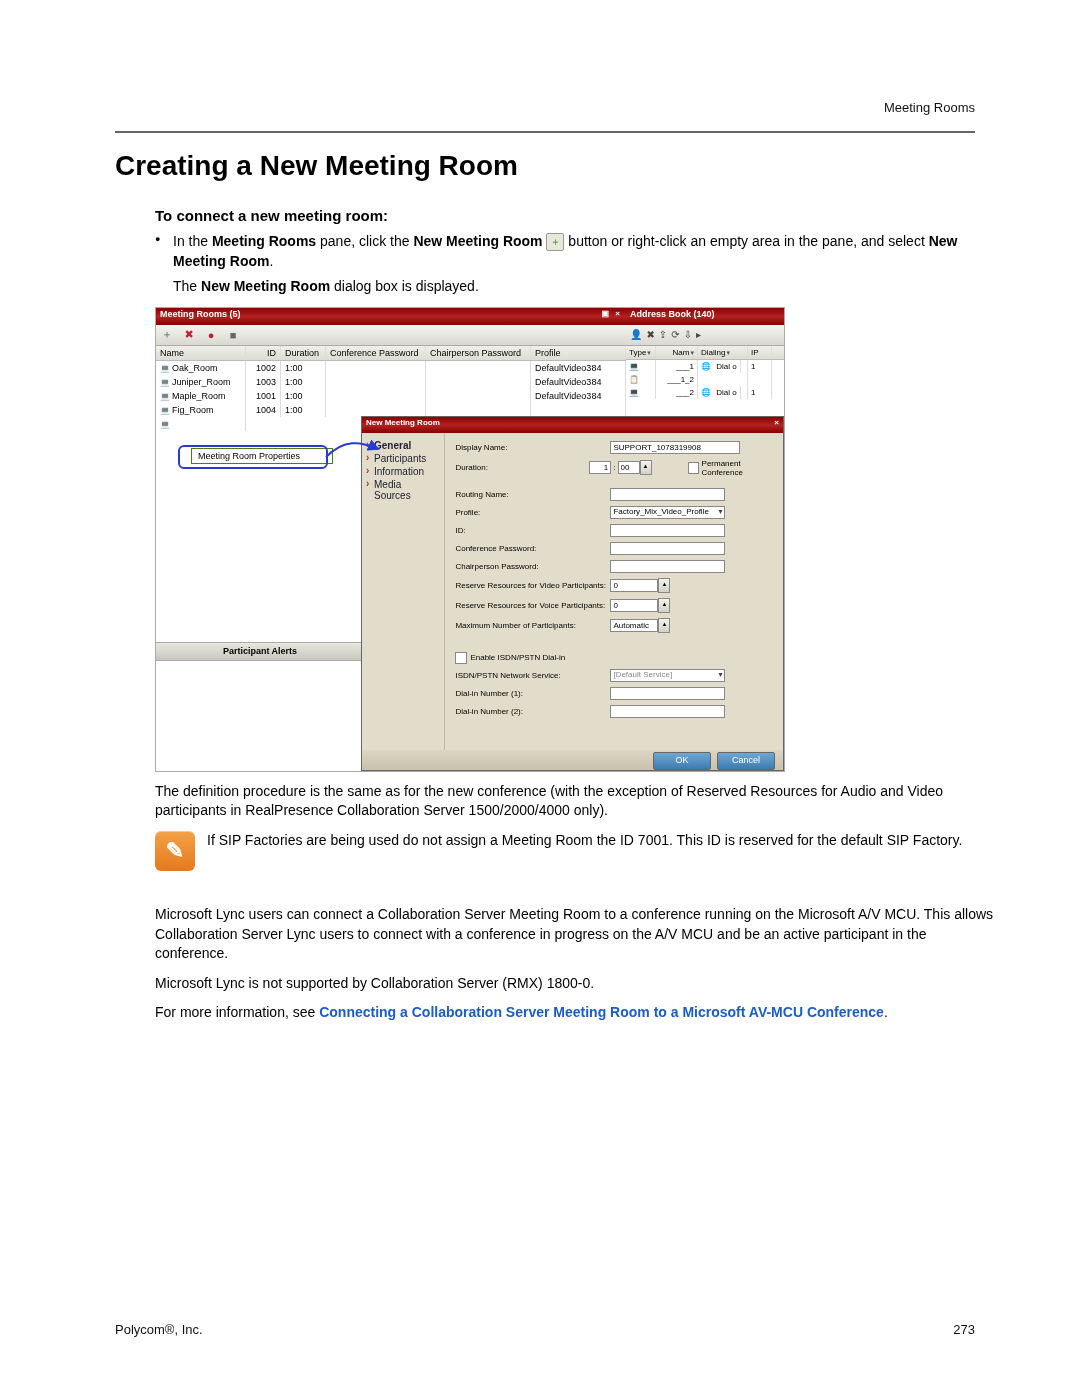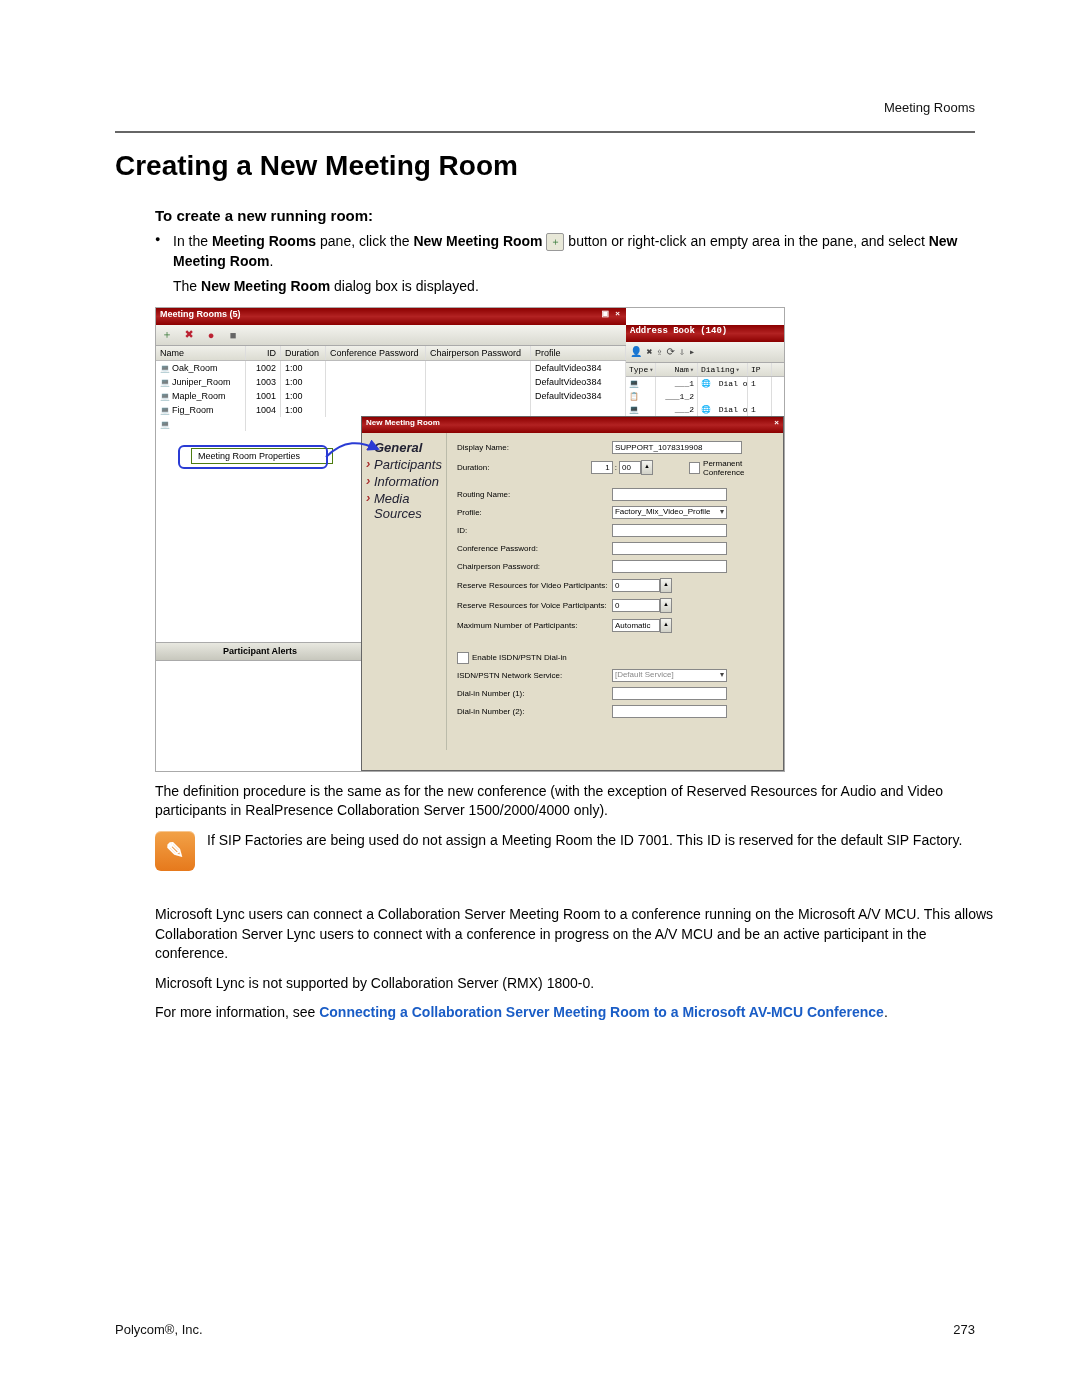--- a/index.html
+++ b/index.html
@@ -175,24 +175,23 @@
     border-top: 1px solid #aaa;
     border-bottom: 1px solid #aaa;
     font-size: 9px;
     font-weight: bold;
     text-align: center;
     line-height: 17px;
     color: #000;
   }
   .ab-pane {
     position: absolute;
-    right: 0; top: 17px;
+    right: 0; top: 0;
     width: 158px; height: 126px;
     overflow: hidden;
-    font-family: Liberation Mono, monospace;
   }
   .ab-titlebar {
     height: 15px;
     background: linear-gradient(to bottom,#8b0000,#b22222,#8b0000);
     color: #fff;
     font-size: 9px;
     font-weight: bold;
     padding: 1px 4px;
   }
   .ab-toolbar {
@@ -221,24 +220,23 @@
     background: linear-gradient(to bottom,#8b0000,#b22222,#8b0000);
     color:#fff;
     font-size: 8px; font-weight: bold;
     padding: 1px 4px;
     display:flex; justify-content:space-between;
   }
   .dlg-body { display:flex; height: calc(100% - 14px - 22px); }
   .dlg-nav {
     width: 85px;
     padding: 6px 4px;
-    font-size: 13px;
+    font-size: 10px;
     color: #223;
     border-right: 1px solid #bba;
-    font-style: italic;
   }
   .dlg-nav .ni { padding: 1px 0 1px 8px; position:relative; }
   .dlg-nav .ni::before { content:"›"; position:absolute; left:0; top:0; color:#a33; font-weight:bold; }
   .dlg-nav .ni.sel { font-weight: bold; }
   .dlg-form {
     flex: 1;
     padding: 8px 10px;
     font-size: 8px;
     color: #000;
   }
@@ -321,21 +319,21 @@
 </style>
 </head>
 <body>
 
 <div class="page">
   <div class="header-right">Meeting Rooms</div>
   <hr class="hr-top">
 
   <h1 class="main-title">Creating a New Meeting Room</h1>
 
-  <h3 class="sub-title">To create a new running room:</h3>
+  <h3 class="sub-title">To connect a new meeting room:</h3>
 
   <ul class="bullet">
     <li>
       <span>In the </span><b>Meeting Rooms</b><span> pane, click the </span><b>New Meeting Room</b>
       <span class="inline-icon">＋</span>
       <span> button or right-click an empty area in the pane, and select </span><b>New Meeting Room</b><span>.</span>
     </li>
   </ul>
   <div class="para" style="margin-left:58px;">
     <span>The </span><b>New Meeting Room</b><span> dialog box is displayed.</span>
@@ -535,20 +533,24 @@
           <div class="frow">
             <span class="flabel">Dial-in Number (1):</span>
             <input class="finput" style="width: 115px;">
           </div>
           <div class="frow">
             <span class="flabel">Dial-in Number (2):</span>
             <input class="finput" style="width: 115px;">
           </div>
         </div>
       </div>
+      <div class="dlg-footer">
+        <div class="dlg-btn">OK</div>
+        <div class="dlg-btn">Cancel</div>
+      </div>
     </div>
   </div>
 
   <div class="para">The definition procedure is the same as for the new conference (with the exception of Reserved Resources for Audio and Video participants in RealPresence Collaboration Server 1500/2000/4000 only).</div>
 
   <div class="note-row">
     <div class="note-icon">✎</div>
     <div class="note-text">If SIP Factories are being used do not assign a Meeting Room the ID 7001. This ID is reserved for the default SIP Factory.</div>
   </div>
 

